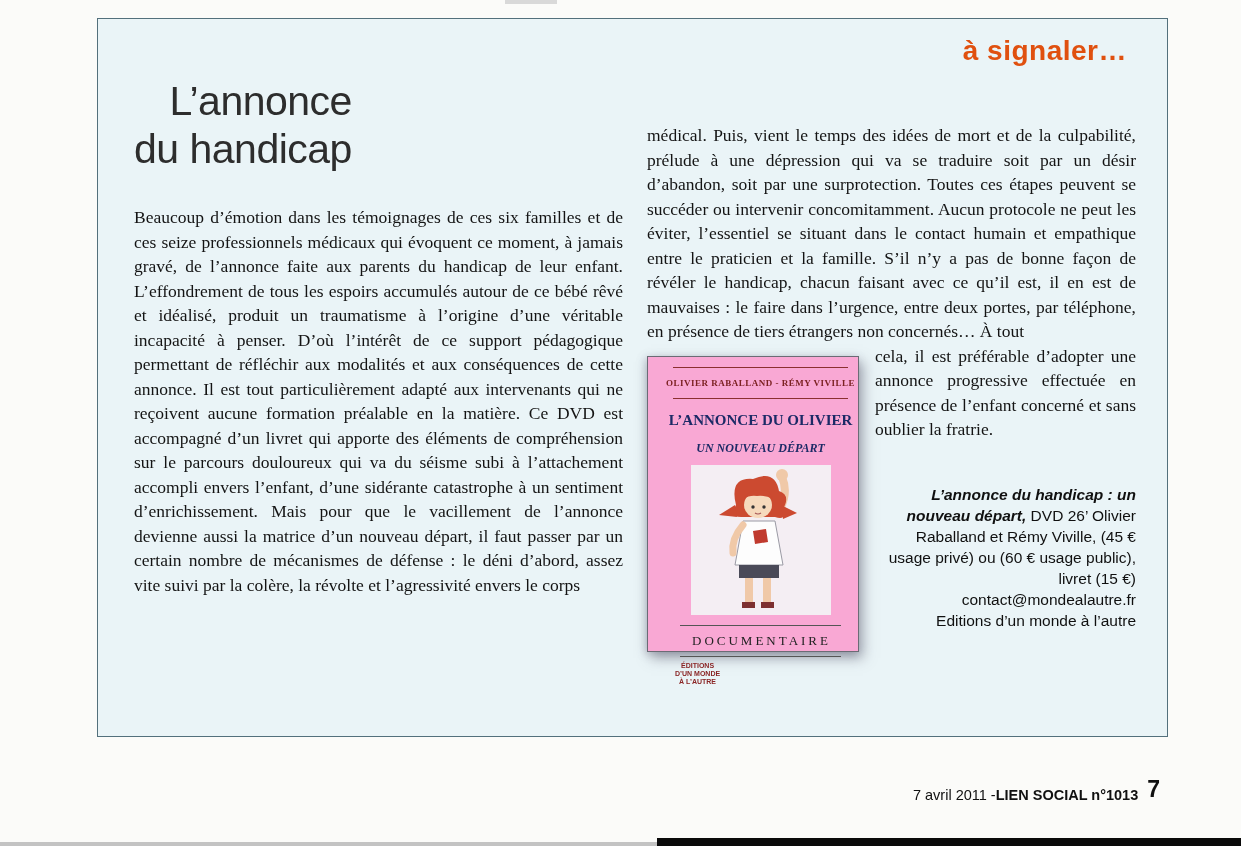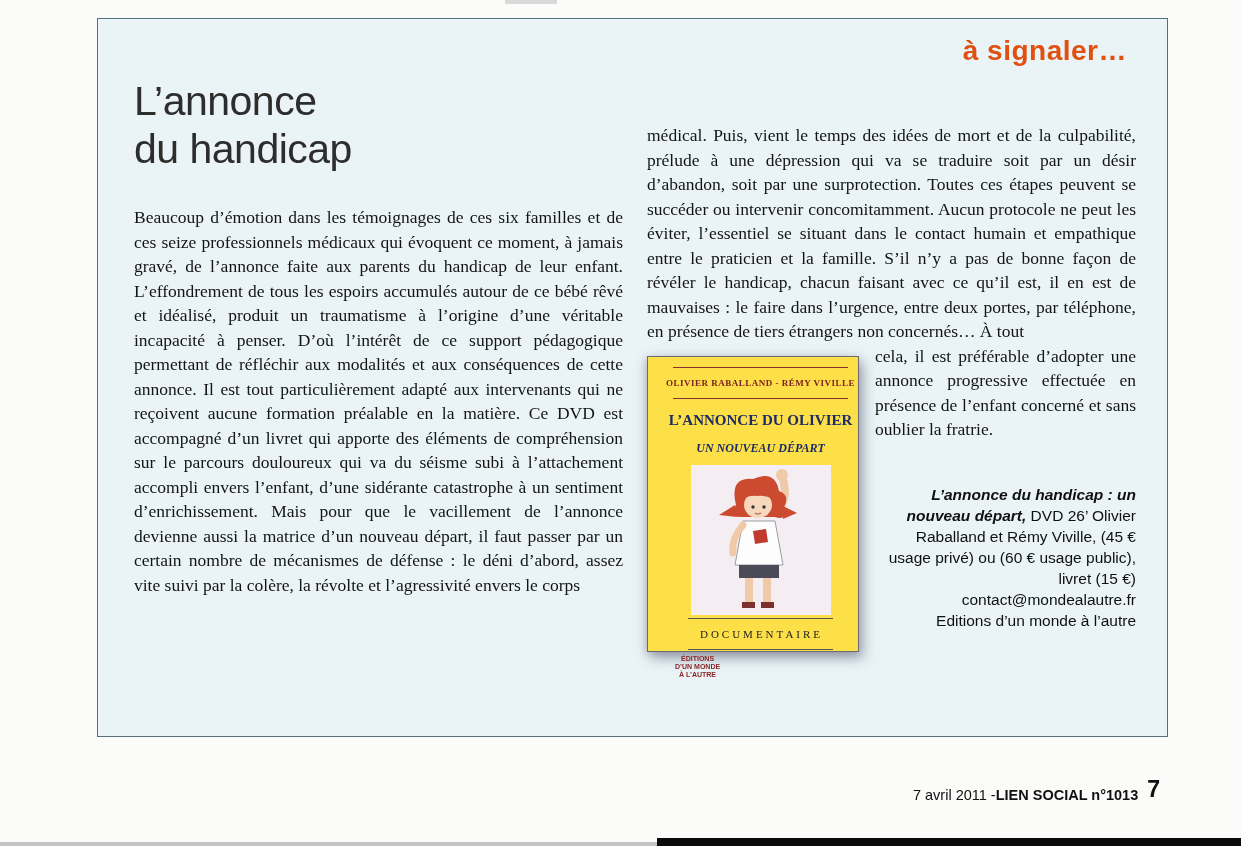--- a/index.html
+++ b/index.html
@@ -29,60 +29,61 @@
   }
   .title {
     position: absolute;
     left: 36px; top: 58px;
     font-family: "Liberation Sans", sans-serif;
     font-size: 41px;
     line-height: 48px;
     font-weight: 400;
     letter-spacing: -0.5px;
     color: #2d2d2d;
+    text-align: right;
   }
   .col {
     position: absolute;
     font-size: 17.5px;
     line-height: 24.5px;
     text-align: justify;
     color: #141414;
   }
   .col p { margin: 0; }
   .col.left  { left: 36px;  top: 186px; width: 489px; }
   .col.right { left: 549px; top: 104px; width: 489px; }
 
   figure.cover {
     float: left;
     width: 212px; height: 296px;
     margin: 12px 16px 6px 0;
-    background: #fde047;
+    background: #f9a8d4;
     border: 1px solid #6b6b75;
     box-shadow: 4px 6px 12px rgba(90,90,110,0.5), -2px 2px 8px rgba(120,120,140,0.35);
     padding: 8px 10px 6px 25px;
     display: flex; flex-direction: column; align-items: center;
   }
   .cover-rule { width: 100%; height: 1px; background: #8b2f2f; margin: 2px 0; flex: none; }
   .cover-authors {
     font-size: 9px; font-weight: bold; letter-spacing: 0.5px;
     color: #7c2222; margin: 1px 0; white-space: nowrap;
   }
   .cover-title {
     font-size: 15px; font-weight: bold; color: #1c2a66;
     margin-top: 7px; white-space: nowrap;
   }
   .cover-subtitle {
     font-size: 12px; font-style: italic; font-weight: bold;
     color: #1c2a66; margin-top: 3px;
   }
   .illus { width: 140px; height: 150px; margin-top: 5px; flex: none; }
   .cover-category {
-    font-size: 11px; letter-spacing: 3px; color: #222;
+    font-size: 13px; letter-spacing: 3px; color: #222;
     border-top: 1px solid #555; border-bottom: 1px solid #555;
-    padding: 3px 10px 2px 12px; margin-top: 3px; white-space: nowrap;
+    padding: 3px 10px 2px 12px; margin-top: 10px; white-space: nowrap;
   }
   .cover-pub {
     align-self: flex-start;
     margin: 5px 0 0 2px;
     font-family: "Liberation Sans", sans-serif;
     font-size: 7px; line-height: 8px;
     text-align: center;
     color: #8a2525; font-weight: bold;
   }
   .caption {

